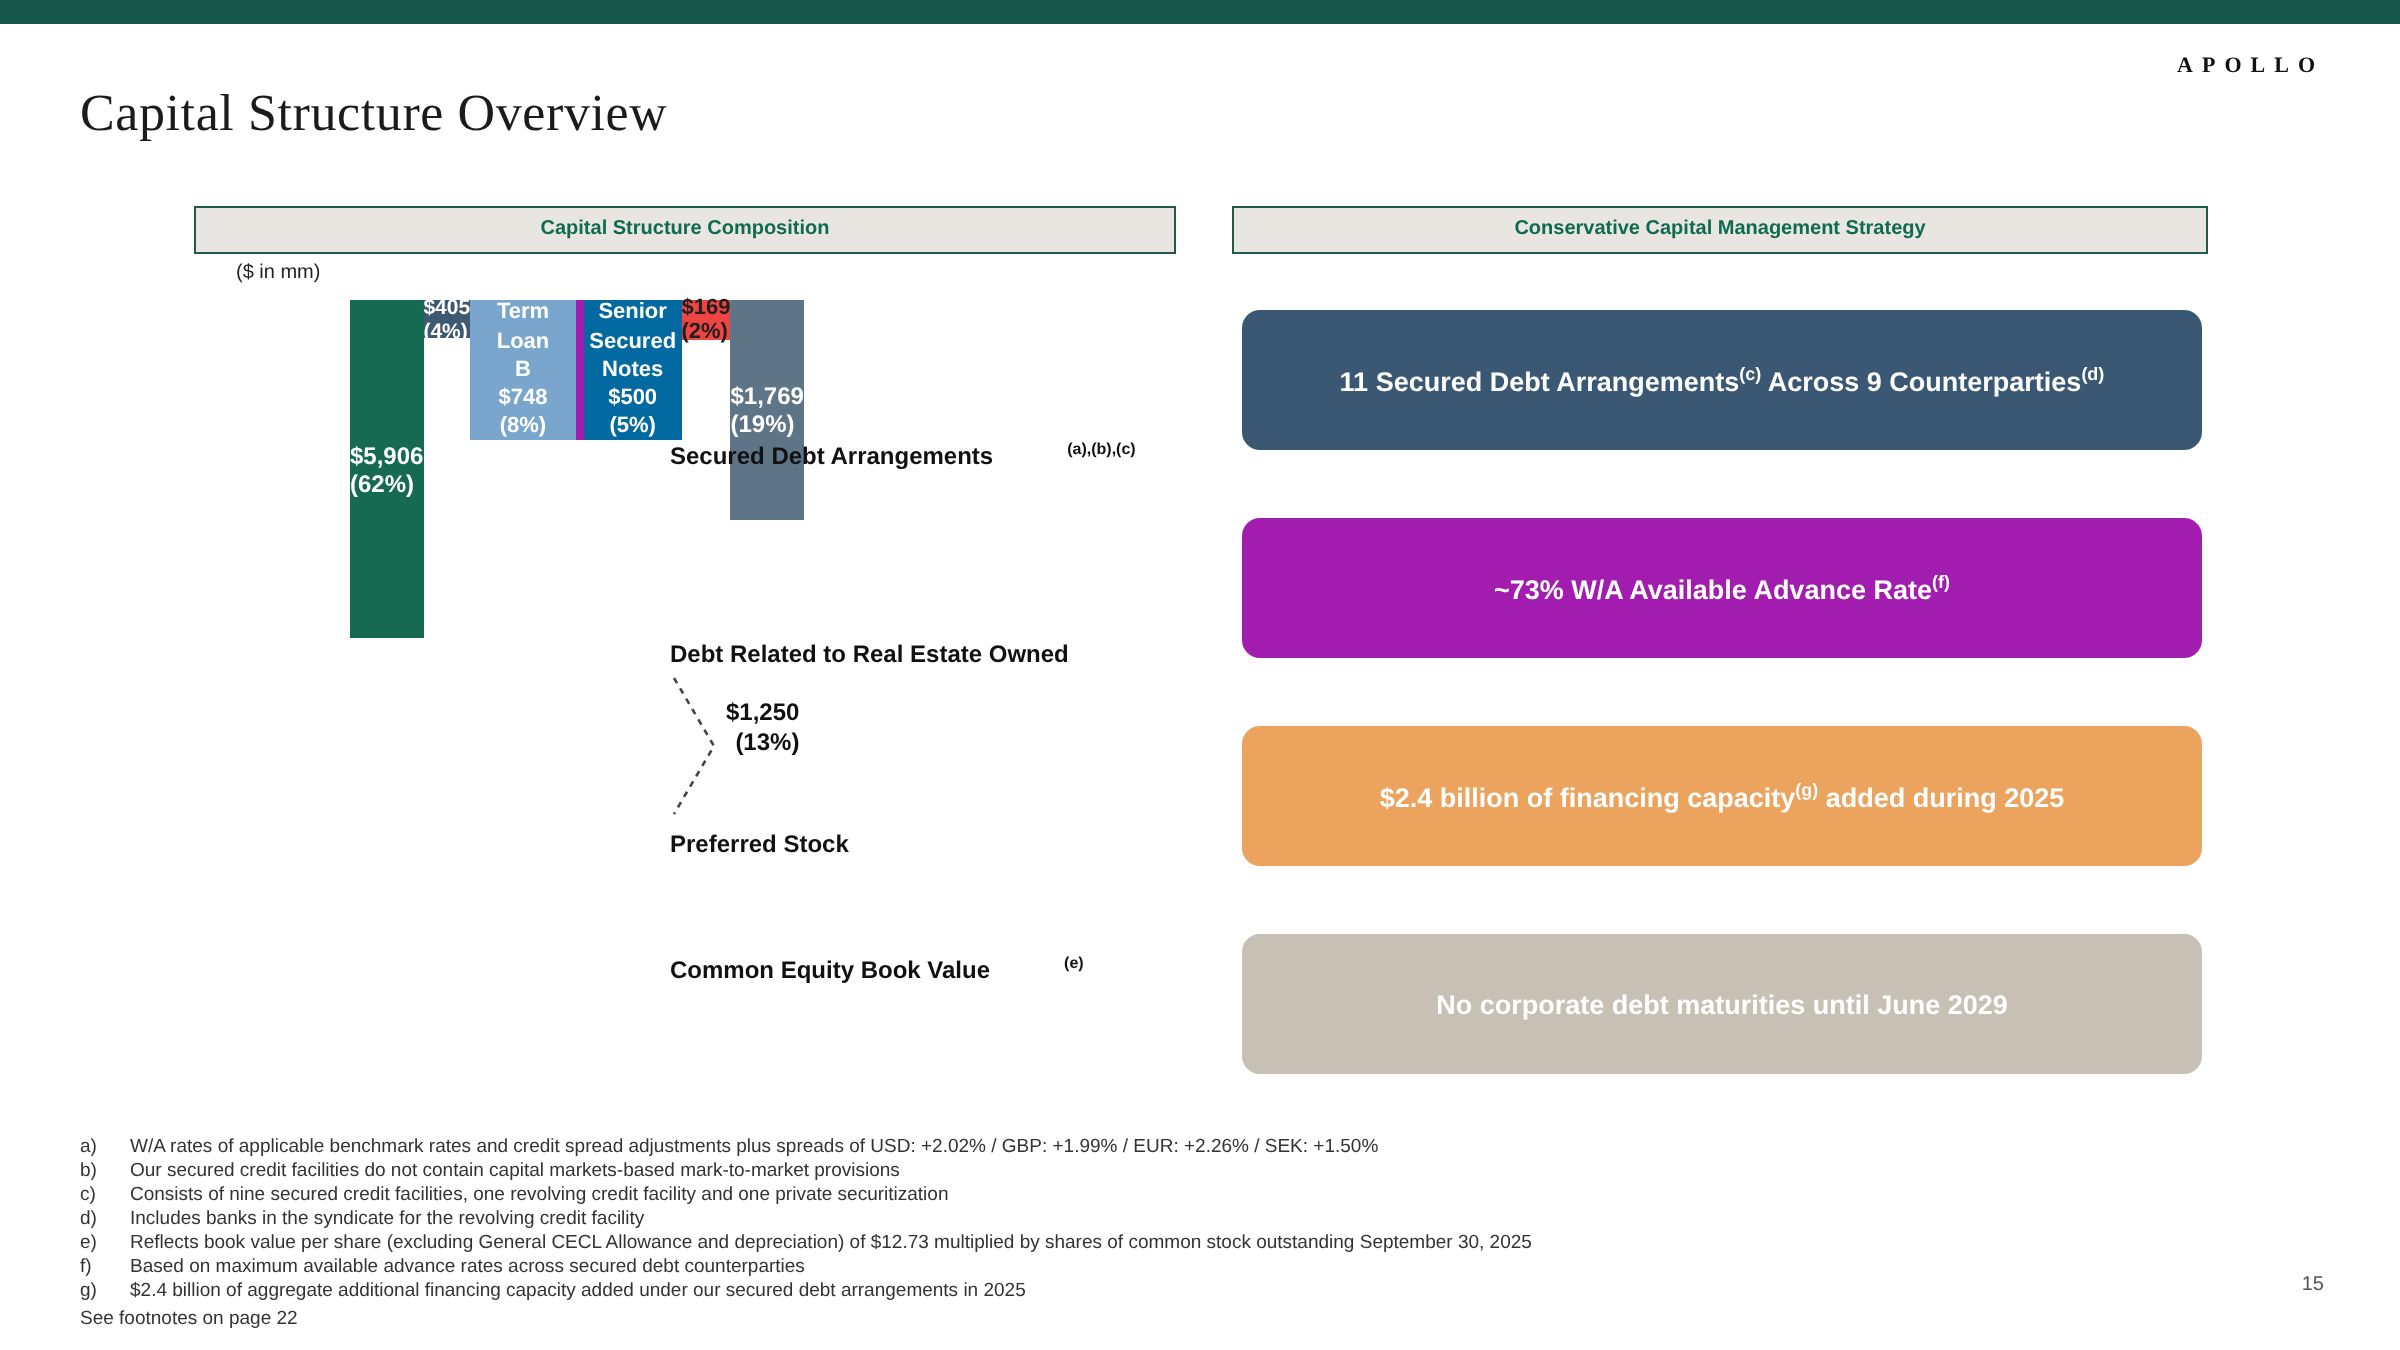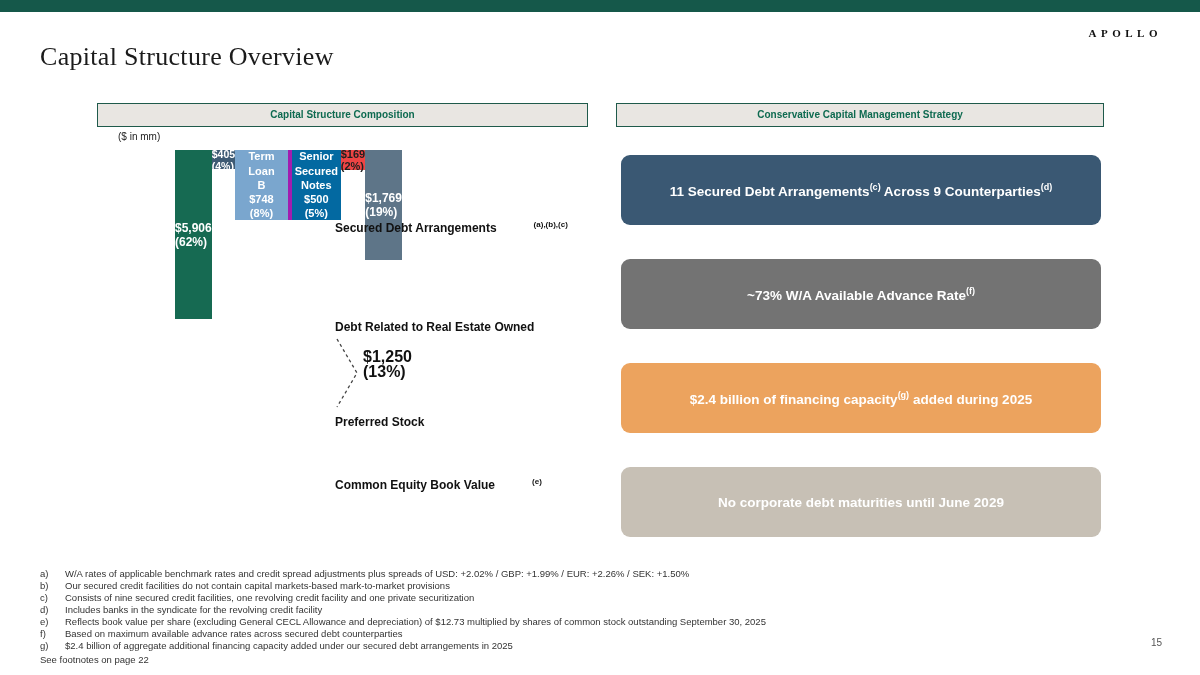--- a/index.html
+++ b/index.html
@@ -67,35 +67,35 @@
     line-height: 14px;
   }
   .bar-label sup { font-size: 8px; padding-left: 37px; }
   .lbl-secured { top: 90px; }
   .lbl-reo     { top: 192px; }
   .lbl-pref    { top: 287px; }
   .lbl-ce      { top: 347px; }
   .bracket { position: absolute; left: 238px; top: 209px; }
   .subtotal {
     position: absolute; left: 266px; top: 221px;
-    font-weight: bold; font-size: 16px; color: #111;
-    text-align: left; line-height: 15px;
+    font-weight: bold; font-size: 12px; color: #111;
+    text-align: right; line-height: 15px;
   }
 
   
   .strategy { position: absolute; left: 621px; top: 155px; width: 480px; }
   .sbox {
     height: 70px; border-radius: 9px; margin-bottom: 34px;
     display: flex; align-items: center; justify-content: center;
     color: #ffffff; font-weight: bold; font-size: 13.5px;
     text-align: center; padding: 0 28px; box-sizing: border-box;
   }
   .sbox sup { font-size: 9px; }
   .sbox-1 { background: #3a5873; }
-  .sbox-2 { background: #737373; }
+  .sbox-2 { background: #a21caf; }
   .sbox-3 { background: #eca35e; margin-top: 18px; }
   .sbox-4 { background: #c7c0b5; }
 
   
   .footnotes {
     position: absolute; left: 40px; top: 568px; width: 1120px;
     font-size: 9.5px; color: #333;
   }
   .fn-row { display: flex; line-height: 12px; }
   .fn-label { width: 25px; flex: none; }

